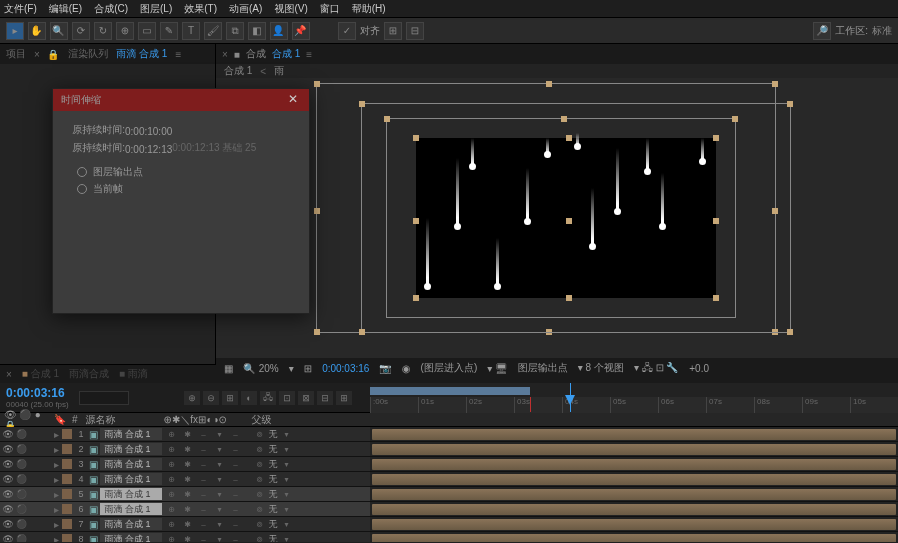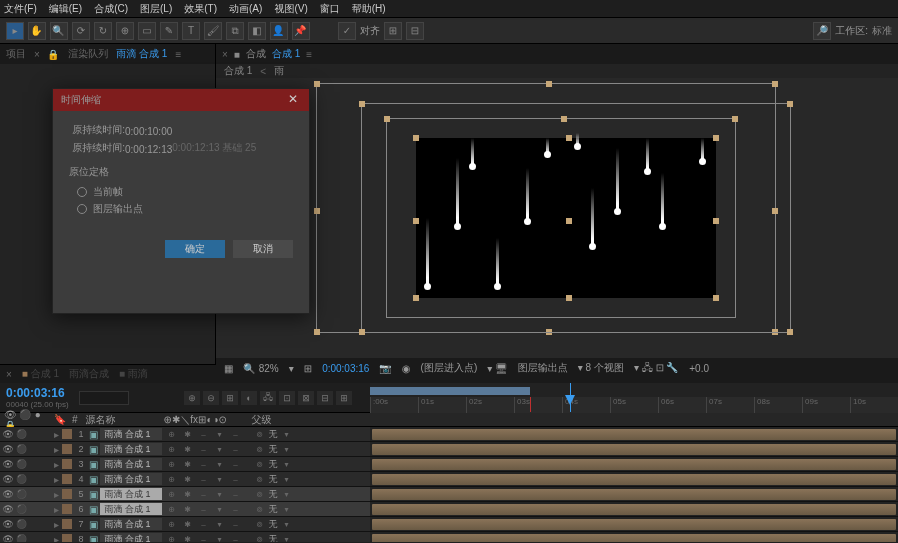--- a/index.html
+++ b/index.html
@@ -187,21 +187,21 @@
           <div class="handle" style="right:-3px;bottom:-3px"></div>
         <div class="handle" style="left:50%;top:-3px"></div>
           <div class="handle" style="left:50%;bottom:-3px"></div>
         <div class="handle" style="left:-3px;top:50%"></div>
           <div class="handle" style="right:-3px;top:50%"></div>
         <div class="handle" style="left:50%;top:50%"></div>
       </div>
     </div>
     <div class="viewer-footer">
       <span>▦</span>
-      <span>🔍 <span>82%</span></span>
+      <span>🔍 <span>20%</span></span>
       <span>▾</span>
       <span>⊞</span>
       <span style="color:#3a9cef">0:00:03:16</span>
       <span>📷</span>
       <span>◉</span>
       <span>(图层进入点)</span>
       <span>▾ 🖥</span>
       <span>图层输出点</span>
       <span>▾ <span>8 个视图</span></span>
       <span>▾ 🖧 ⊡ 🔧</span>
@@ -484,30 +484,25 @@
         <label>原持续时间:</label>
         <span class="val">0:00:10:00</span>
       </div>
       <div class="dlg-row">
         <label>原持续时间:</label>
         <span class="val">0:00:12:13</span>
         <span class="hint">0:00:12:13  基础 25</span>
       </div>
     </div>
     <div class="dlg-section">
-      <div class="dlg-label">原位定格</div>
       <div class="radio-group">
+        <div class="radio-row">
+            <div class="radio"></div>
+            <span>图层输出点</span>
+          </div>
         <div class="radio-row">
             <div class="radio"></div>
             <span>当前帧</span>
           </div>
-        <div class="radio-row">
-            <div class="radio"></div>
-            <span>图层输出点</span>
-          </div>
-      </div>
-    </div>
-  </div>
-  <div class="dialog-buttons">
-    <div class="dlg-btn primary">确定</div>
-    <div class="dlg-btn">取消</div>
+      </div>
+    </div>
   </div>
 </div>
 
 </body></html>

